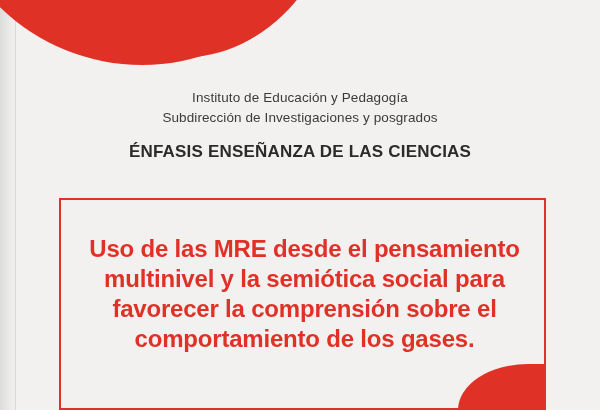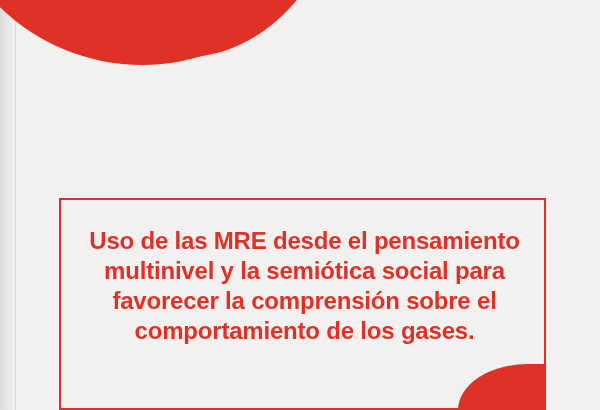--- a/index.html
+++ b/index.html
@@ -85,21 +85,21 @@
     top: 198px;
     width: 487px;
     height: 212px;
     border: 2px solid #e03127;
     box-sizing: border-box;
     overflow: hidden;
   }
   .title-text {
     position: absolute;
     left: 0;
-    top: 26px;
+    top: 34px;
     width: 487px;
     text-align: center;
     font-size: 24px;
     font-weight: bold;
     color: #e03127;
     line-height: 30px;
     letter-spacing: -0.2px;
     padding: 0 14px;
     box-sizing: border-box;
   }
@@ -118,19 +118,24 @@
 <body>
 
 <div class="slide">
 
   <div class="left-strip"></div>
   <div class="left-line"></div>
 
   <div class="blob-top"></div>
   <div class="blob-top-2"></div>
 
+  <div class="header">
+    <div class="inst-line">Instituto de Educación y Pedagogía</div>
+    <div class="inst-line">Subdirección de Investigaciones y posgrados</div>
+    <div class="emphasis">ÉNFASIS ENSEÑANZA DE LAS CIENCIAS</div>
+  </div>
 
   <div class="title-box">
     <div class="title-text">Uso de las MRE desde el pensamiento multinivel y la semiótica social para favorecer la comprensión sobre el comportamiento de los gases.</div>
     <div class="corner-shape"></div>
   </div>
 
 </div>
 
 </body></html>

